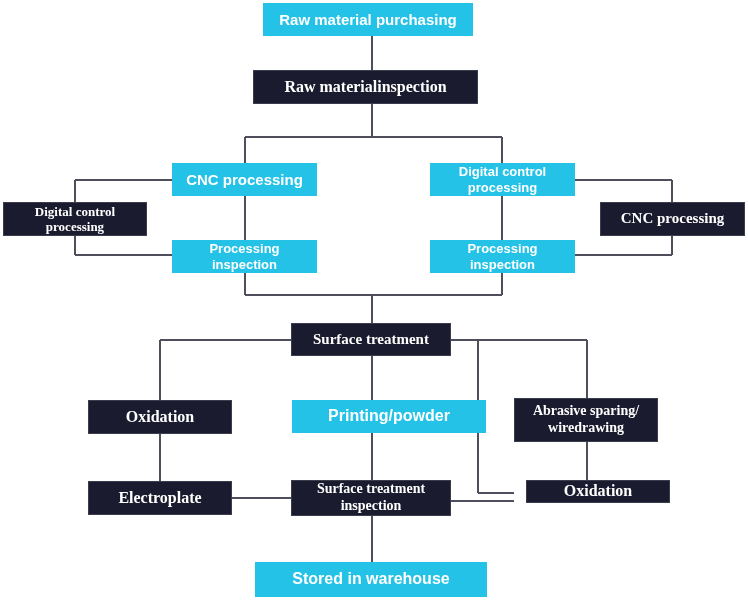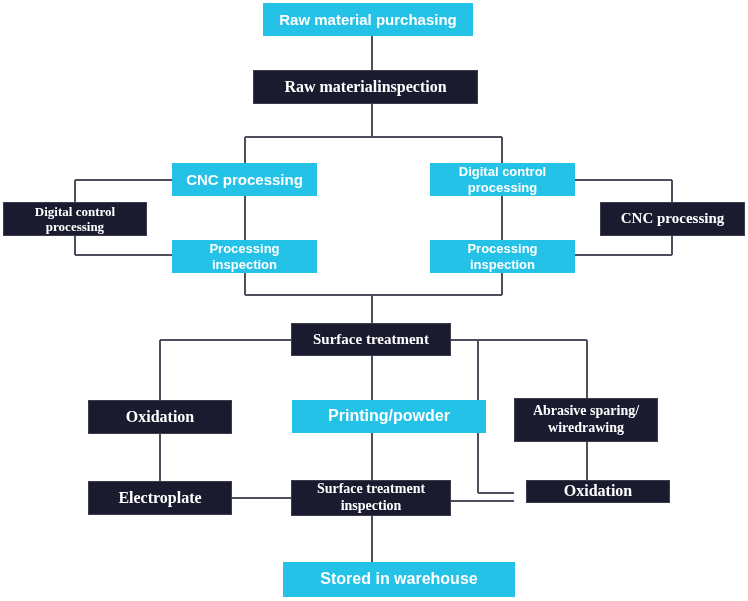--- a/index.html
+++ b/index.html
@@ -103,17 +103,17 @@
       <div class="node dark" style="left: 88px; top: 481px; width: 144px; height: 34px; font-size: 16px; background: rgb(26, 27, 46); text-align: center;">
         <span>Electroplate</span>
       </div>
       <div class="node dark" style="left: 291px; top: 480px; width: 160px; height: 36px; font-size: 14px; background: rgb(26, 27, 46);">
         <span>Surface treatment</span>
         <span>inspection</span>
       </div>
       <div class="node dark" style="left: 526px; top: 480px; width: 144px; height: 23px; font-size: 16px; background: rgb(26, 27, 46);">
         <span>Oxidation</span>
       </div>
-      <div class="node accent" style="left: 255px; top: 562px; width: 232px; height: 35px; font-size: 16px; background: rgb(36, 194, 230); margin-left: 28px;">
+      <div class="node accent" style="left: 255px; top: 562px; width: 232px; height: 35px; font-size: 16px; background: rgb(36, 194, 230);">
         <span>Stored in warehouse</span>
       </div>
     </div>
 </div>
 
 </body></html>

